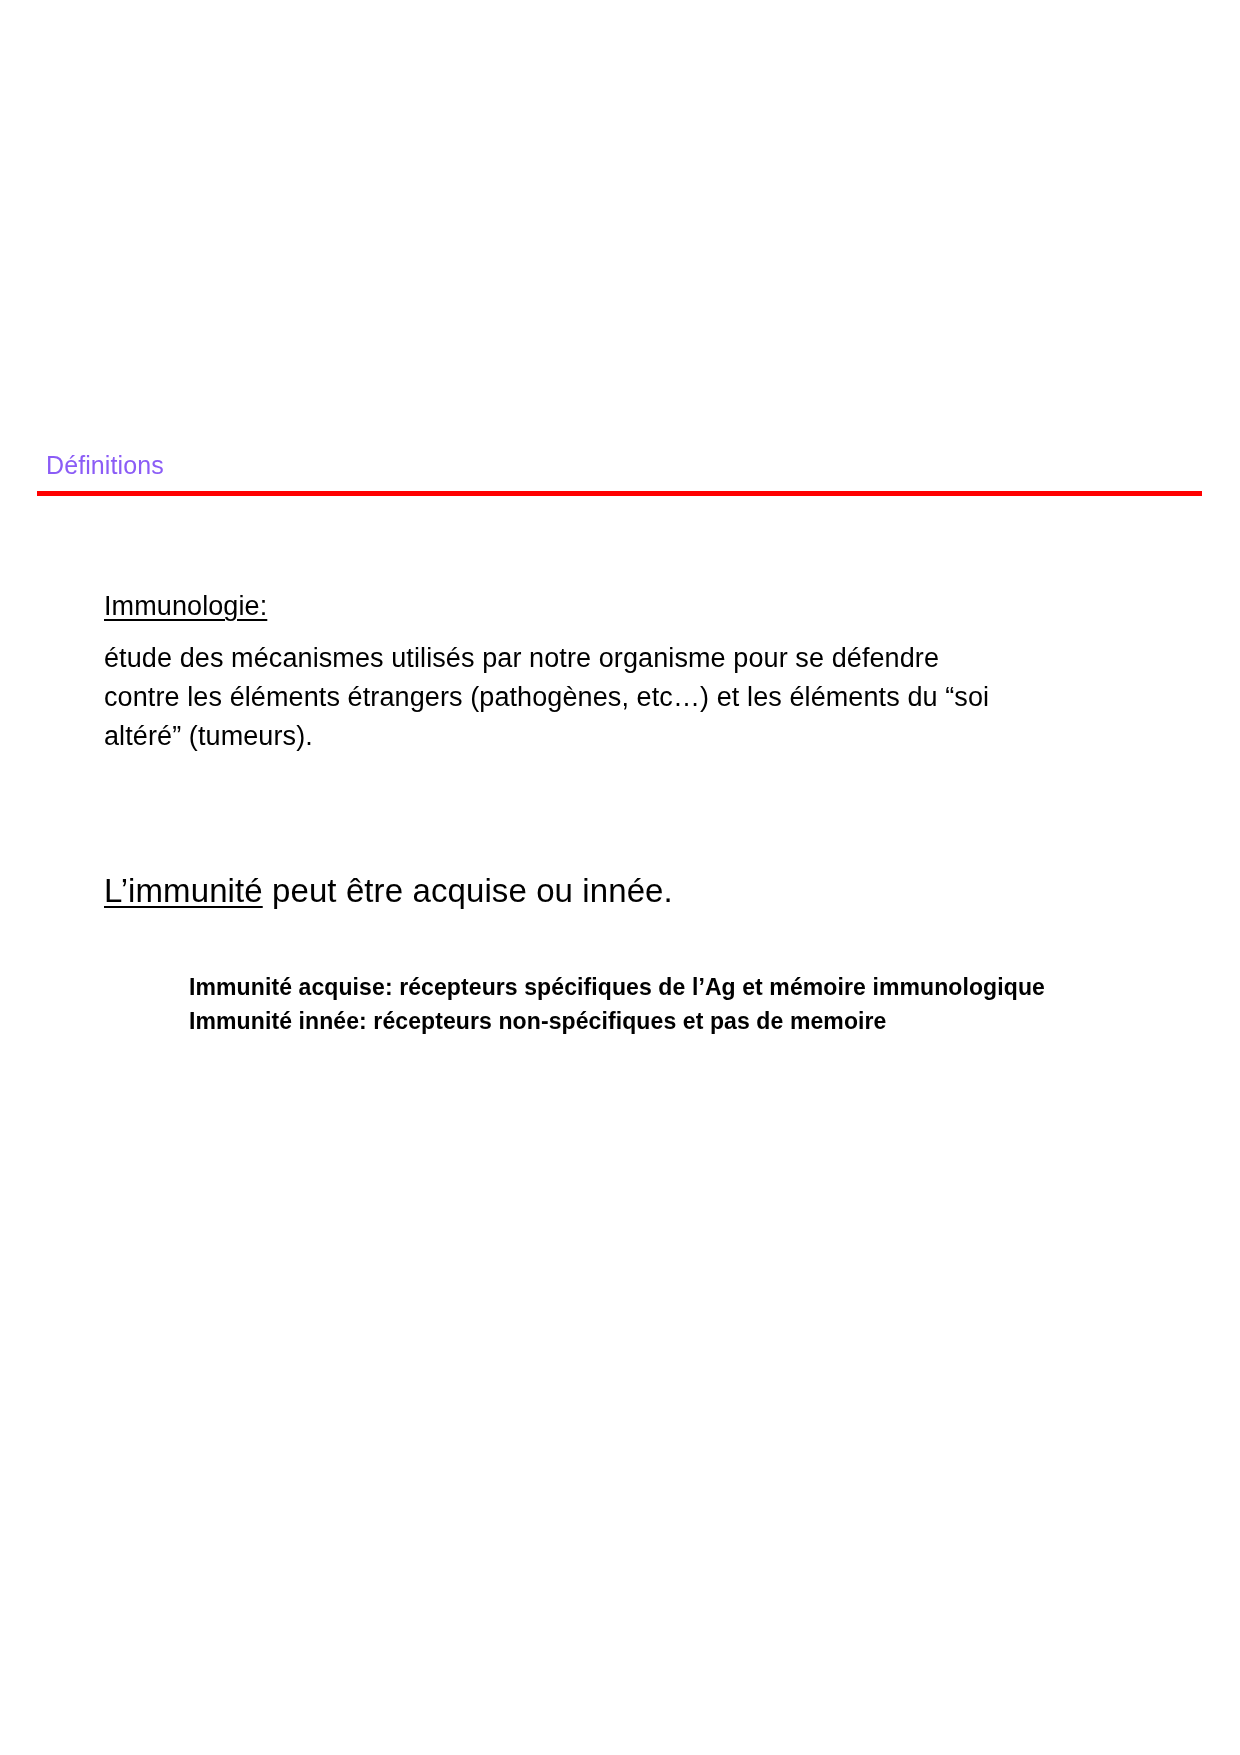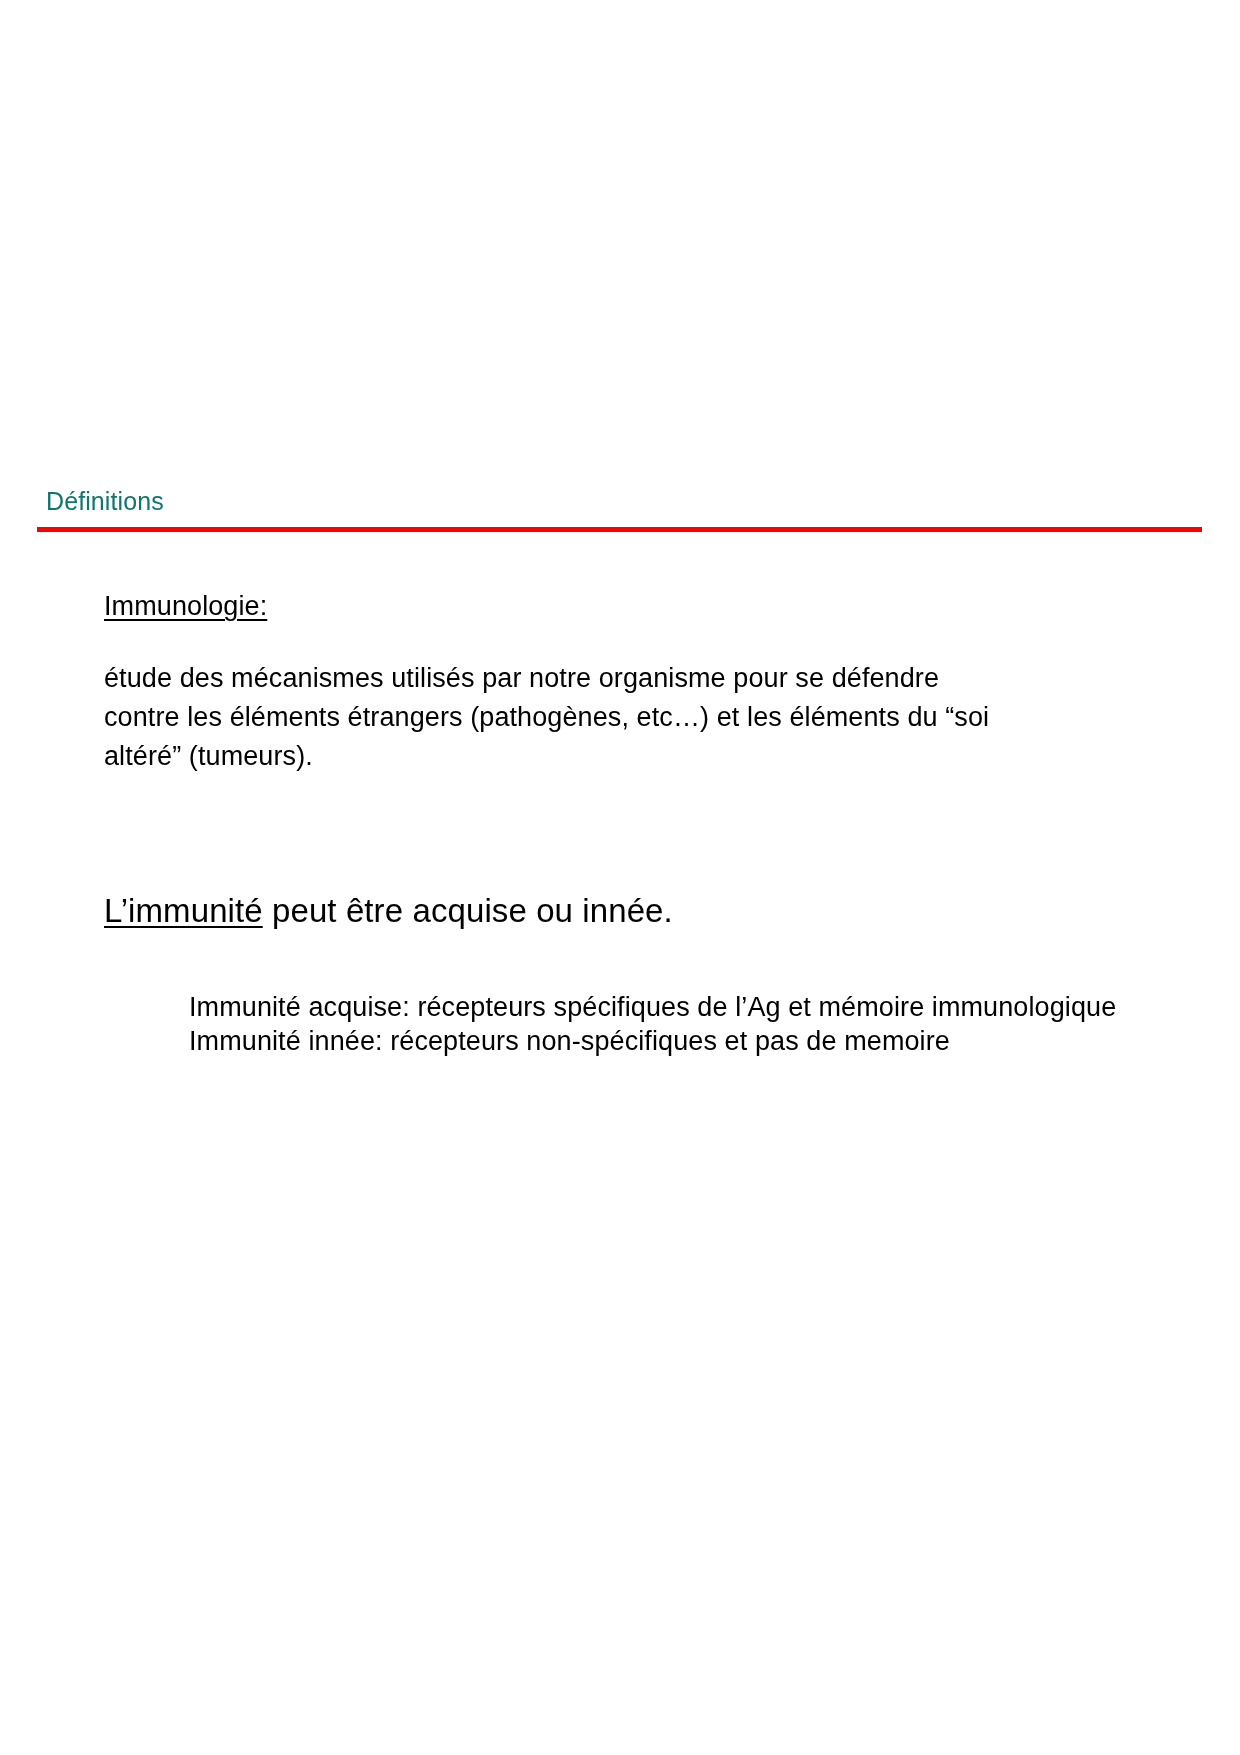--- a/index.html
+++ b/index.html
@@ -26,24 +26,23 @@
     left: 37px;
     top: 450px;
     width: 1165px;
   }
 
   .slide-title {
     font-size: 25px;
     line-height: 30px;
     font-weight: 400;
     letter-spacing: 0.1px;
-    color: #0f766e;
+    color: #8b5cf6;
     padding-left: 9px;
     white-space: nowrap;
-    margin-top: 36px;
   }
 
   .title-rule {
     margin-top: 11px;
     width: 1165px;
     height: 5px;
     background: #FF0000;
   }
 
   
@@ -61,21 +60,21 @@
     letter-spacing: 0.1px;
   }
 
   .lead-heading .u {
     text-decoration: underline;
     text-underline-offset: 4px;
     text-decoration-thickness: 2px;
   }
 
   .definition-para {
-    margin-top: 36px;
+    margin-top: 16px;
     font-size: 27px;
     line-height: 39px;
     letter-spacing: 0.1px;
     width: 900px;
   }
 
   .immunity-line {
     margin-top: 118px;
     font-size: 33px;
     line-height: 34px;
@@ -88,24 +87,25 @@
     text-underline-offset: 4px;
     text-decoration-thickness: 2px;
   }
 
   .sub-list {
     margin-top: 62px;
     padding-left: 85px;
   }
 
   .sub-item {
-    font-size: 27px;
+    font-size: 23px;
     line-height: 34px;
     letter-spacing: 0.1px;
     white-space: nowrap;
+    font-weight: bold;
   }
 
   .sub-item + .sub-item {
   }
 </style>
 </head>
 <body>
 
 <div class="slide">
 

